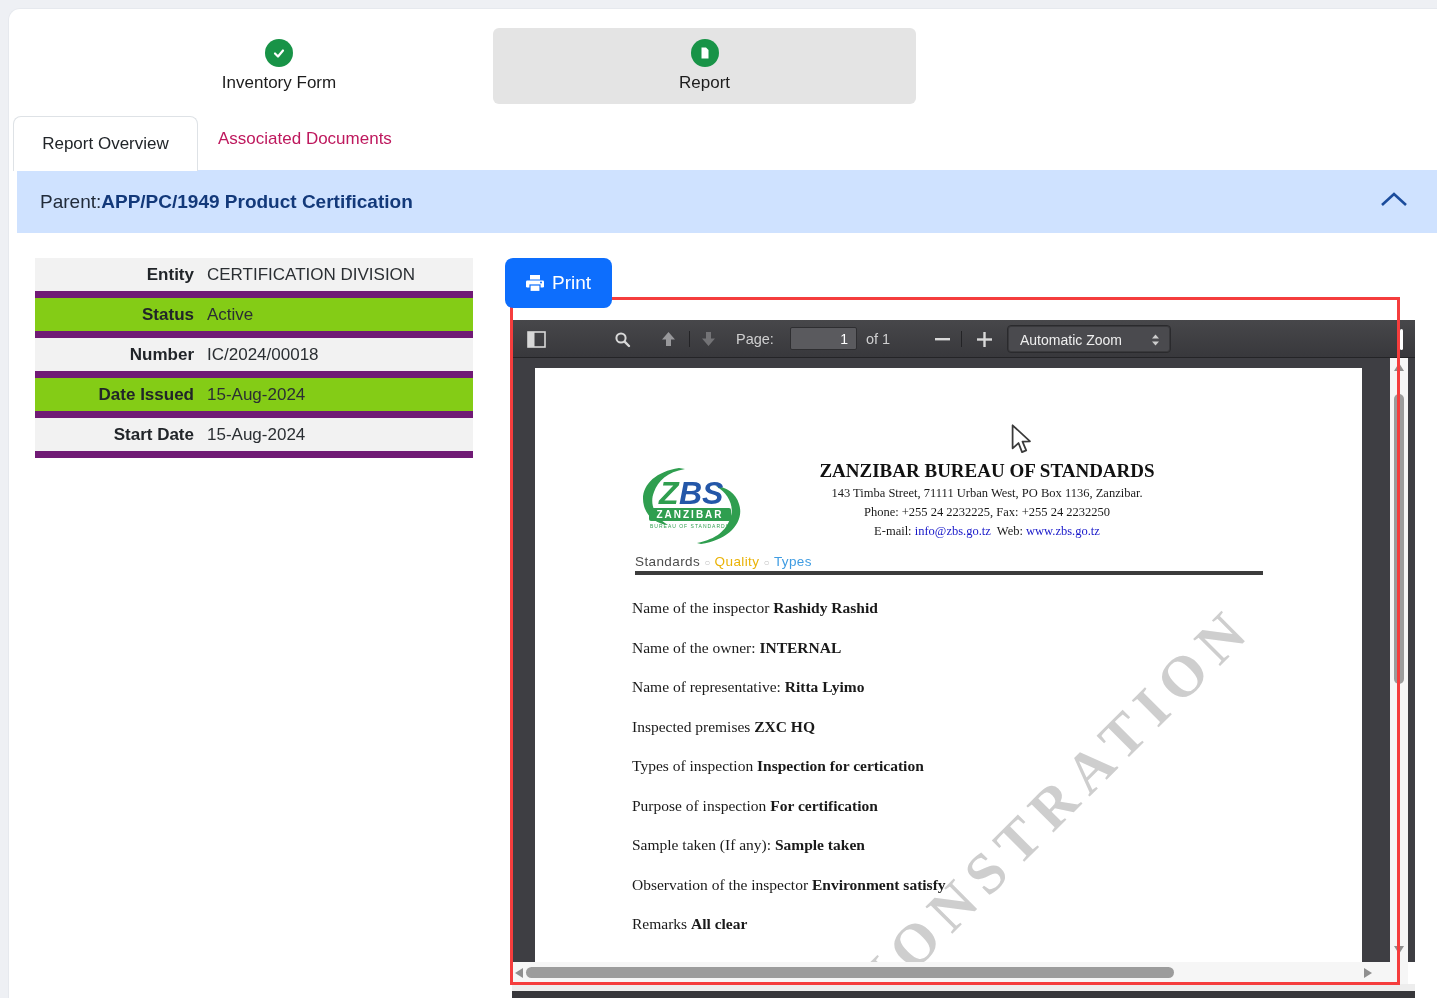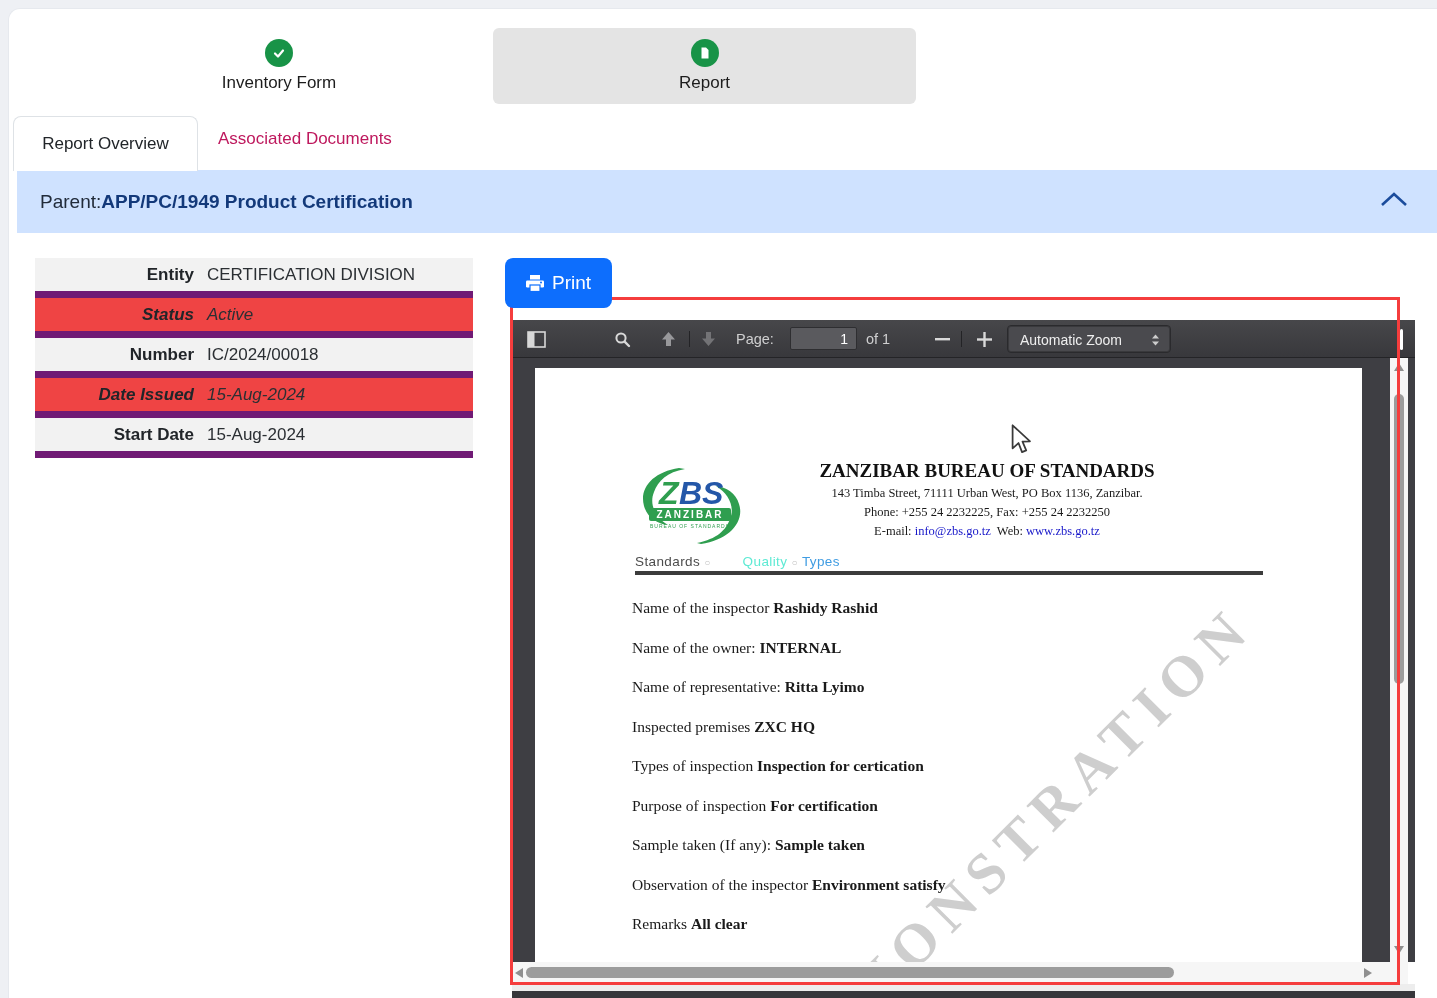--- a/index.html
+++ b/index.html
@@ -25,21 +25,21 @@
   .banner{position:absolute;left:17px;top:170px;width:1420px;height:63px;background:#cfe2ff;
      display:flex;align-items:center;padding-left:23px;box-sizing:border-box;cursor:pointer;}
   .banner-prefix{font-size:19px;color:#212b3a;}
   .banner-title{font-size:19px;font-weight:700;color:#13397a;}
   .banner-chevron{position:absolute;right:28px;top:20px;}
 
   
   .details{position:absolute;left:35px;top:258px;width:438px;font-size:17px;}
   .detail-row{display:flex;height:40px;align-items:center;border-bottom:7px solid #701a75;box-sizing:border-box;}
   .detail-row.r0{background:#f2f2f2;}
-  .detail-row.r1{background:#ef4444;font-style:italic;}
+  .detail-row.r1{background:#84cc16;}
   .detail-label{width:172px;text-align:right;font-weight:700;color:#212529;padding-right:13px;box-sizing:border-box;}
   .detail-value{color:#2b2f33;}
 
   
   .print-btn{position:absolute;left:505px;top:258px;width:107px;height:50px;background:#0d6efd;border:none;
      border-radius:8px;color:#fff;font-size:19px;display:flex;align-items:center;justify-content:center;gap:8px;
      z-index:7;cursor:pointer;font-family:"Liberation Sans",sans-serif;}
 
   
   .red-box{position:absolute;left:510px;top:297px;width:884px;height:682px;border:3px solid #f53d3d;z-index:6;pointer-events:none;}
@@ -77,21 +77,21 @@
   .strip-dark{position:absolute;left:0;top:671px;width:903px;height:7px;background:#37373b;}
 
   
   .doc{font-family:"Liberation Serif",serif;color:#1a1a1a;}
   .doc-logo{position:absolute;left:123px;top:104px;z-index:2;}
   .doc-header{position:absolute;left:260px;top:102px;width:430px;text-align:center;z-index:2;}
   .doc-title{font-family:"Liberation Serif",serif;font-weight:700;font-size:19px;color:#111;}
   .doc-addr{font-family:"Liberation Serif",serif;font-size:12.5px;margin-top:4px;}
   .doc-link{color:#1717c9;cursor:pointer;}
   .tagline{position:absolute;left:123px;top:196px;font-size:13.5px;letter-spacing:.4px;font-weight:500;z-index:2;}
-  .tag-std{color:#4c4c4c;} .tag-sep{color:#c2c2c2;font-size:10px;padding:0 4px;} .tag-q{color:#5eead4;margin-left:28px;} .tag-l{color:#3f9ce2;}
+  .tag-std{color:#4c4c4c;} .tag-sep{color:#c2c2c2;font-size:10px;padding:0 4px;} .tag-q{color:#eab308;} .tag-l{color:#3f9ce2;}
   .doc-divider{position:absolute;left:123px;top:213px;width:628px;height:4px;background:#3c3c3c;z-index:2;}
   .doc-fields{position:absolute;left:120px;top:240px;z-index:2;font-size:15.5px;}
   .doc-line{line-height:20px;margin-bottom:19.5px;}
   .doc-line b{font-weight:700;}
   .watermark{position:absolute;left:150px;top:455px;width:700px;text-align:center;transform:rotate(-45deg);
      font-family:"Liberation Serif",serif;font-weight:700;font-size:58px;letter-spacing:10px;color:#9e9e9e;opacity:.5;z-index:1;}
   .cursor{position:absolute;left:498px;top:66px;z-index:4;}
 </style>
 </head>
 <body>

